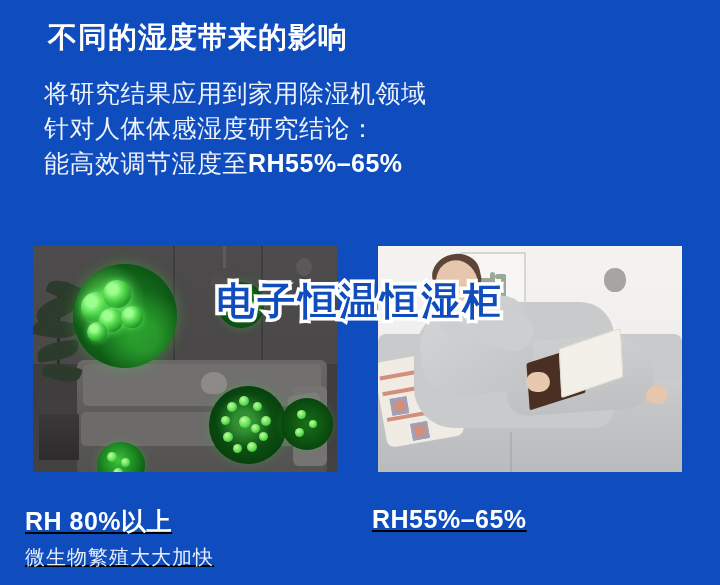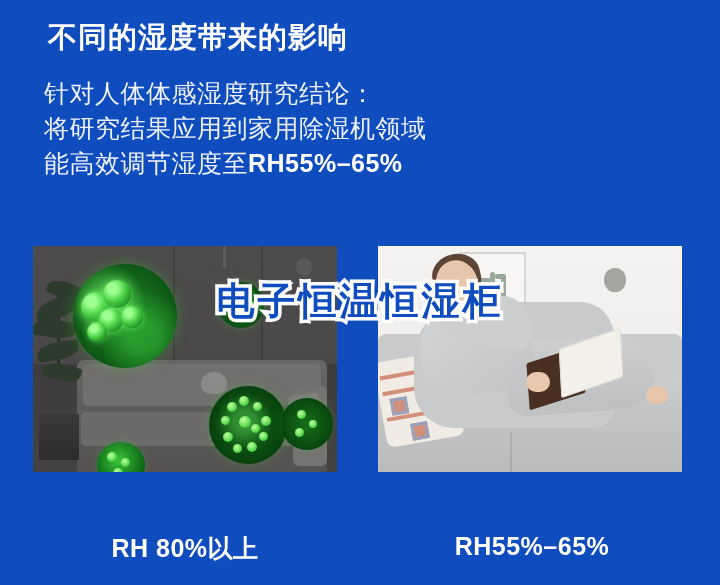--- a/index.html
+++ b/index.html
@@ -370,23 +370,23 @@
     letter-spacing: 3px;
     color: #0f4cbe;
     -webkit-text-stroke: 7px #ffffff;
     paint-order: stroke fill;
     z-index: 20;
   }
 
   
   .caption {
     position: absolute;
-    top: 532px;
+    top: 505px;
     width: 320px;
-    text-align: center;
+    text-decoration: underline;
   }
   .caption-left  { left: 25px; }
   .caption-right { left: 372px; }
   .cap-title {
     font-size: 25px;
     font-weight: bold;
     color: #ffffff;
     letter-spacing: 0.5px;
     white-space: nowrap;
   }
@@ -399,22 +399,22 @@
   }
 </style>
 </head>
 <body>
 
 <div id="poster">
 
   <div class="headline">不同的湿度带来的影响</div>
 
   <div class="body-lines">
+    <div class="body-line">将研究结果应用到家用除湿机领域</div>
     <div class="body-line">针对人体体感湿度研究结论：</div>
-    <div class="body-line">将研究结果应用到家用除湿机领域</div>
     <div class="body-line"><span>能高效调节湿度至</span><span class="inline-bold">RH55%–65%</span></div>
   </div>
 
   <div class="photo photo-left">
     <div class="room-dark">
       <div class="wall-seam s1"></div>
       <div class="wall-seam s2"></div>
       <div class="wall-knob"></div>
       <div class="lamp-cord"></div>
       <div class="lamp-head"></div>
@@ -513,18 +513,19 @@
         <div class="hand"></div>
         <div class="foot"></div>
       </div>
     </div>
   </div>
 
   <div class="watermark">电子恒温恒湿柜</div>
 
   <div class="caption caption-left">
     <div class="cap-title">RH 80%以上</div>
+    <div class="cap-sub">微生物繁殖大大加快</div>
   </div>
   <div class="caption caption-right">
     <div class="cap-title">RH55%–65%</div>
   </div>
 
 </div>
 
 </body></html>

